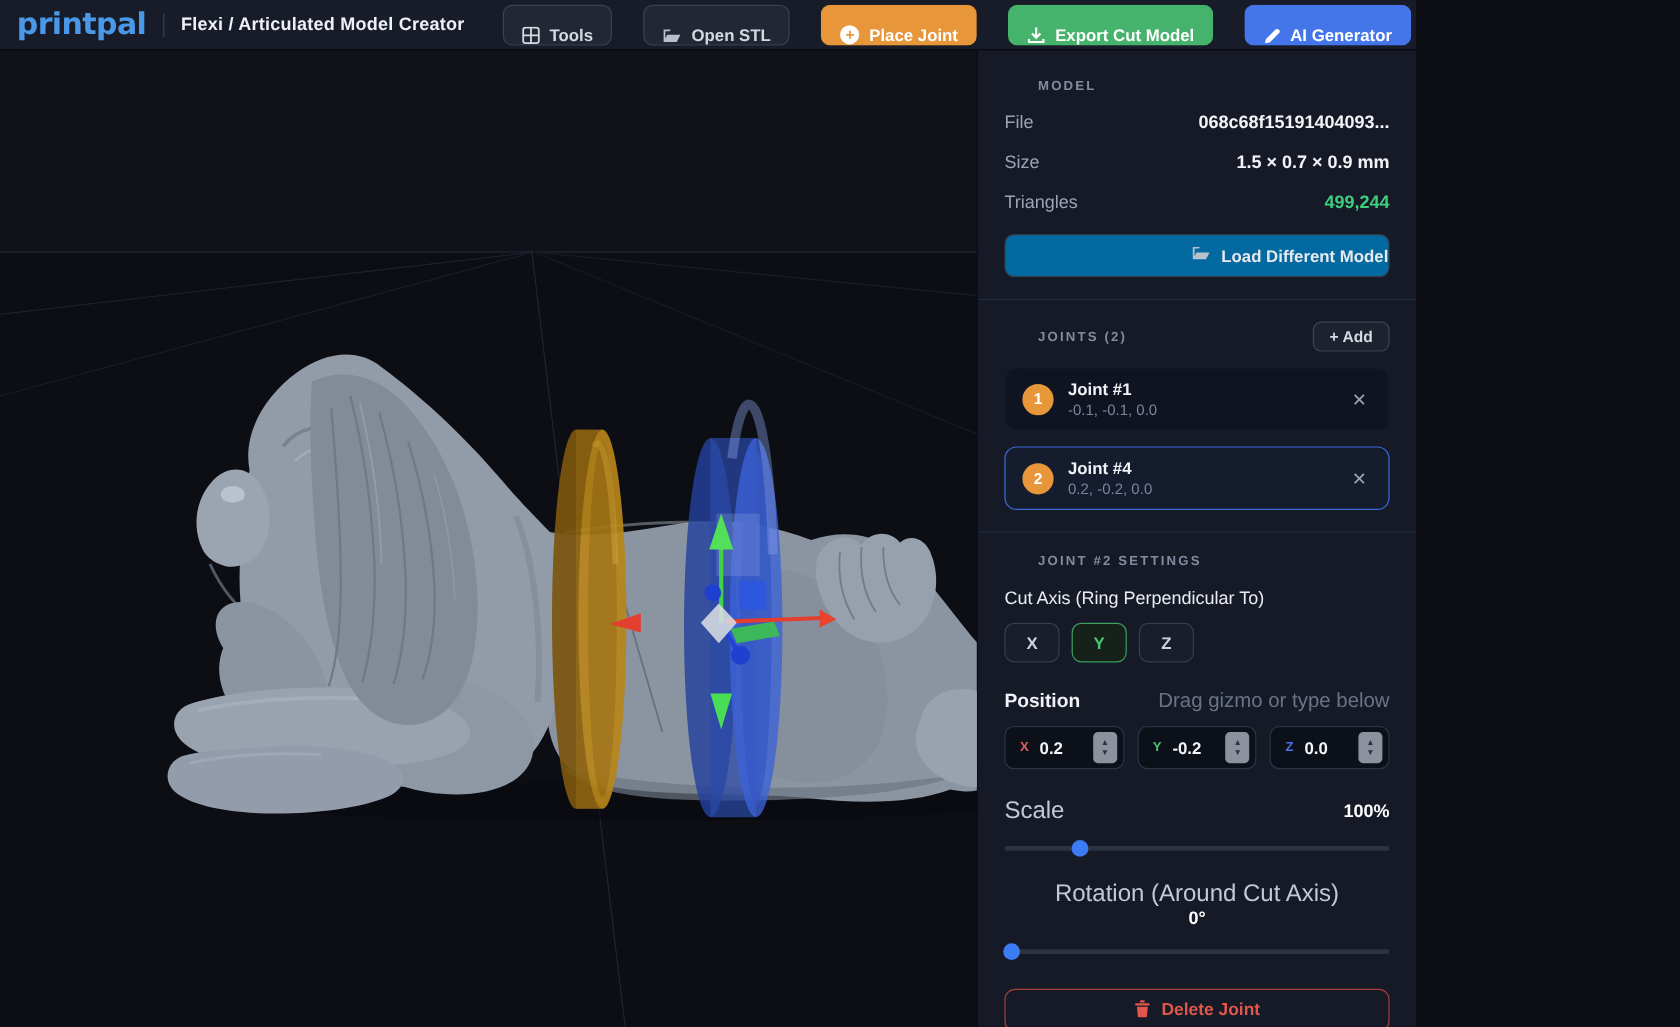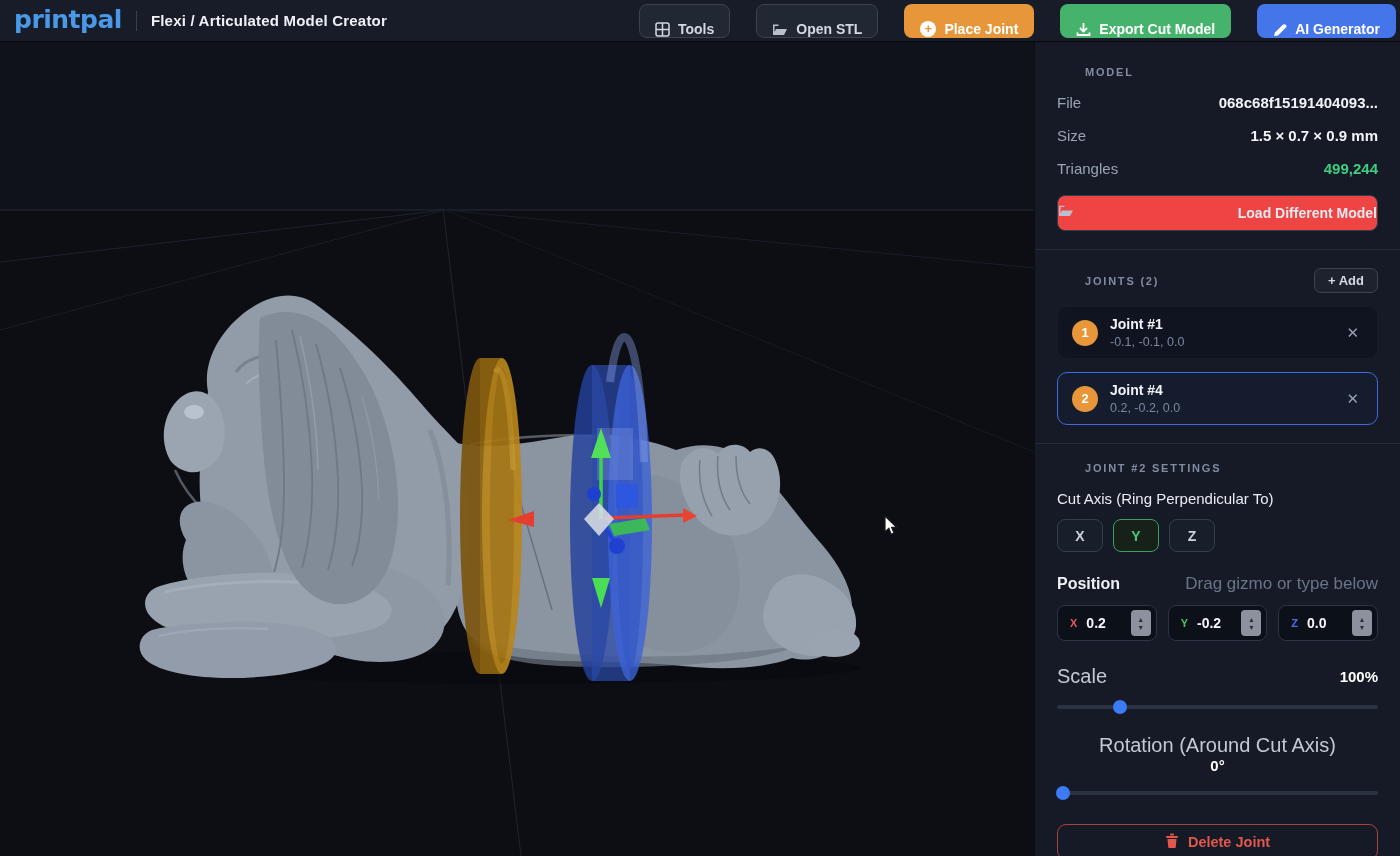--- a/index.html
+++ b/index.html
@@ -1,18 +1,18 @@
 <!DOCTYPE html>
 <html><head>
 <meta charset="utf-8">
 <style>
   * { margin:0; padding:0; box-sizing:border-box; }
   html,body { width:1400px; height:856px; overflow:hidden; background:#0c0e13;
               font-family:"Liberation Sans", sans-serif; }
-  .app { width:1400px; height:856px; display:flex; flex-direction:column; }
+  .app { width:1180px; height:856px; display:flex; flex-direction:column; }
 
   
   .topbar { height:42px; background:#171c28; display:flex; align-items:center;
             padding:0 4px 0 10px; border-bottom:1px solid #05070c; flex-shrink:0; }
   .logo { font-family:"DejaVu Sans", sans-serif; font-weight:800; font-size:25px;
           color:#4a98e8; letter-spacing:-0.5px; padding:0 4px 3px 4px; }
   .titlesep { width:1px; height:20px; background:#39404f; margin:0 14px 0 10px; }
   .apptitle { color:#eef1f6; font-size:15px; font-weight:700; letter-spacing:.2px; }
   .tb-spacer { flex:1; }
   .tb-btn { height:34px; border-radius:8px; display:flex; align-items:flex-end; gap:8px;
@@ -38,23 +38,23 @@
   .sec-title { font-size:11px; font-weight:700; letter-spacing:1.8px; color:#828ca0;
                text-transform:uppercase;padding-left:28px; }
   .divider { height:1px; background:#232a39; margin:18px -22px; }
 
   .model-sec { padding-top:24px; }
   .mrow { display:flex; justify-content:space-between; align-items:center; margin-top:16px; }
   .mlabel { font-size:15px; color:#9aa4b6; }
   .mvalue { font-size:15px; font-weight:700; color:#f2f4f8; }
   .mvalue.green { color:#3ecf7e; }
   .wide-btn { margin-top:18px; width:100%; height:36px; border-radius:8px;
-              background:#ef4444; border:1px solid #333c4b; color:#e6e9ee;
+              background:#0369a1; border:1px solid #333c4b; color:#e6e9ee;
               font-size:14px; font-weight:700; display:flex; align-items:center;
-              justify-content:space-between; gap:9px; cursor:pointer; }
+              justify-content:flex-end; gap:9px; cursor:pointer; }
 
   .joints-head { display:flex; justify-content:space-between; align-items:center; margin-top:2px;gap:20px; }
   .add-btn { padding:4px 13px; border-radius:7px; border:1px solid #3c4452; background:#1c222e;
              color:#d6dae2; font-size:13px; font-weight:700; cursor:pointer; }
   .joint-card { margin-top:13px; border-radius:10px; background:#0f1420; padding:9px 14px;
                 display:flex; align-items:center; border:1px solid #161c29; cursor:pointer; }
   .joint-card.selected { background:#141c2e; border:1px solid #3e6bdc; }
   .jbadge { width:26px; height:26px; border-radius:50%; background:#e8963a; color:#fff;
             font-size:13px; font-weight:700; display:flex; align-items:center;
             justify-content:center; margin-right:12px; flex-shrink:0; }

